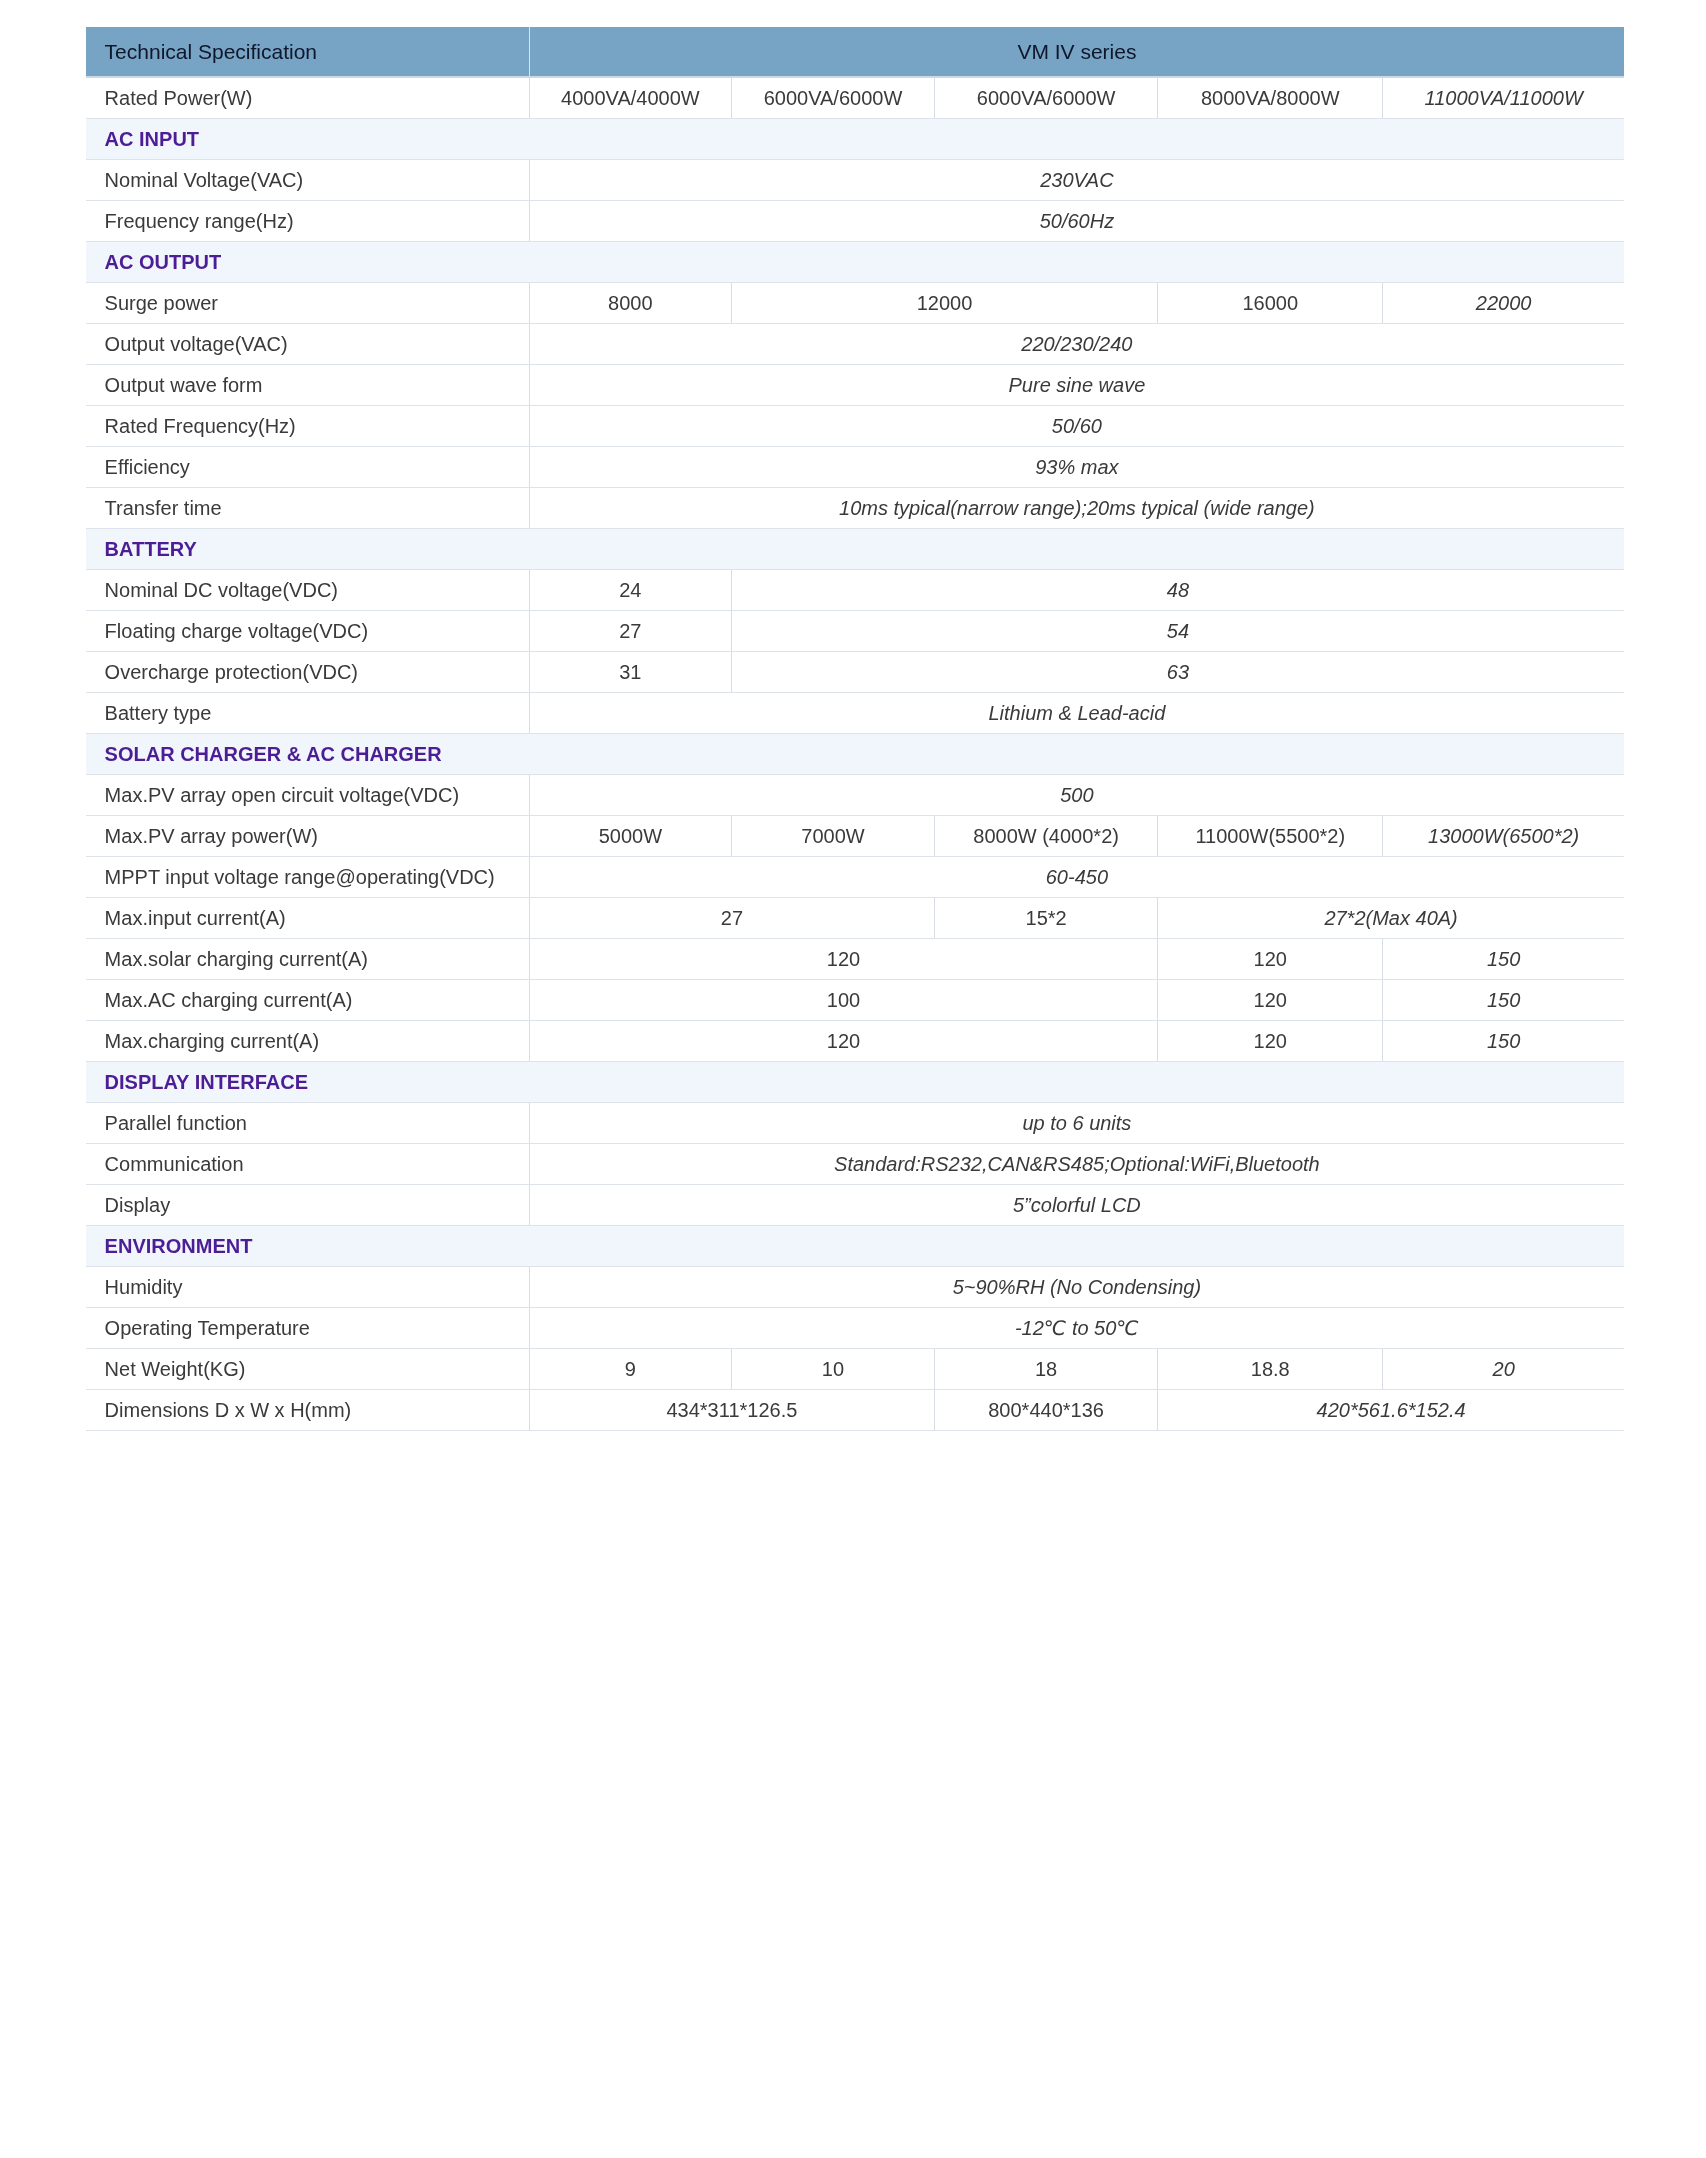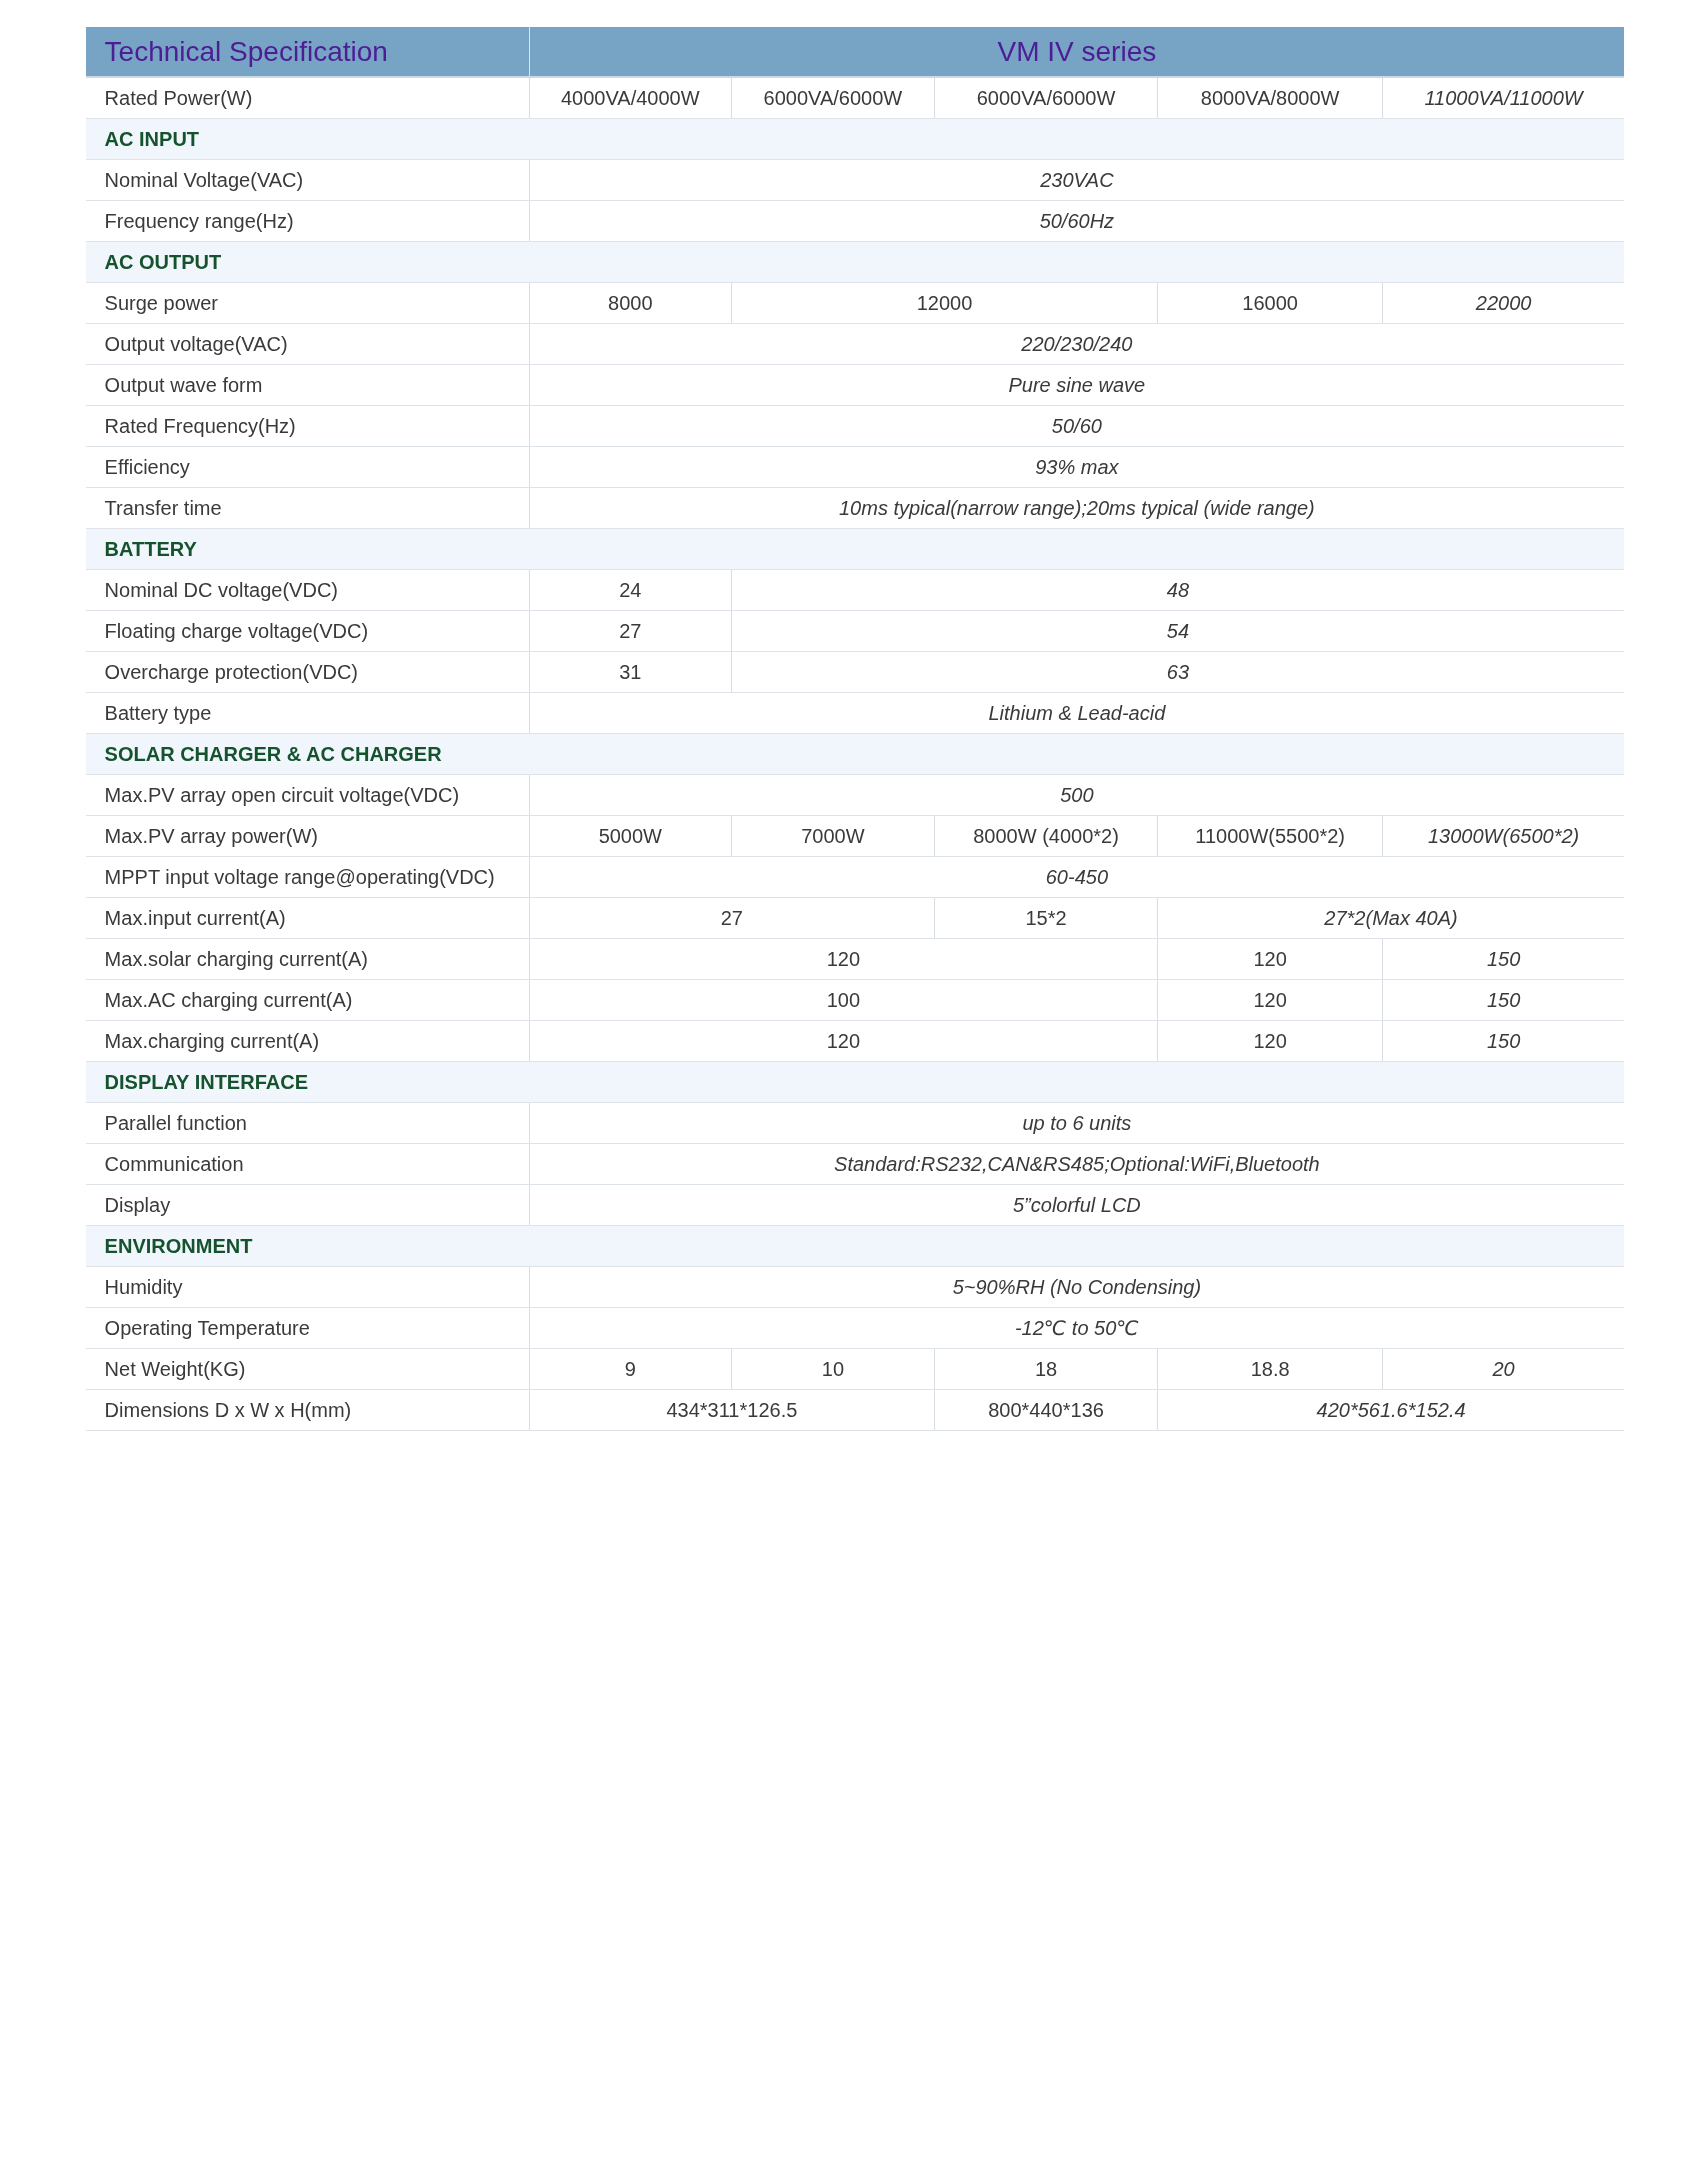--- a/index.html
+++ b/index.html
@@ -13,31 +13,31 @@
   #spec-table col.c1 { width: 202px; }
   #spec-table col.c2 { width: 203px; }
   #spec-table col.c3 { width: 223px; }
   #spec-table col.c4 { width: 225px; }
   #spec-table col.c5 { width: 241px; }
   #spec-table th, #spec-table td {
     padding: 0; font-weight: normal; color: #3a3a3a; font-size: 20px;
     border-bottom: 1.7px solid #dde3e8;
   }
   #spec-table tr.header-row th {
-    background: #77a3c5; color: #4c1d95; height: 49px; font-size: 28px;
+    background: #77a3c5; color: #0f172a; height: 49px; font-size: 21px;
     border-bottom: 2.5px solid #c9d9e6;
   }
   #spec-table tr.header-row th.h-left { text-align: left; padding-left: 18.6px; border-right: 1.7px solid #d8e4ee; }
   #spec-table tr.header-row th.h-series { text-align: center; margin-left: 44px; }
   #spec-table tr.data-row td { height: 40px; background: #ffffff; }
   #spec-table td.label { text-align: left; padding-left: 18.6px; border-right: 1.3px solid #d7dde2; }
   #spec-table td.val { text-align: center; border-right: 1.3px solid #d7dde2; }
   #spec-table td.val.last { border-right: none; font-style: italic; }
   #spec-table tr.section-row td {
-    height: 40px; background: #f0f6fb; font-weight: bold; color: #14532d;
+    height: 40px; background: #f0f6fb; font-weight: bold; color: #4c1d95;
     text-align: left; padding-left: 18.6px; font-size: 20px;
   }
 </style>
 </head>
 <body>
 
 <table id="spec-table">
   <colgroup>
     <col class="c-label">
       <col class="c1">

